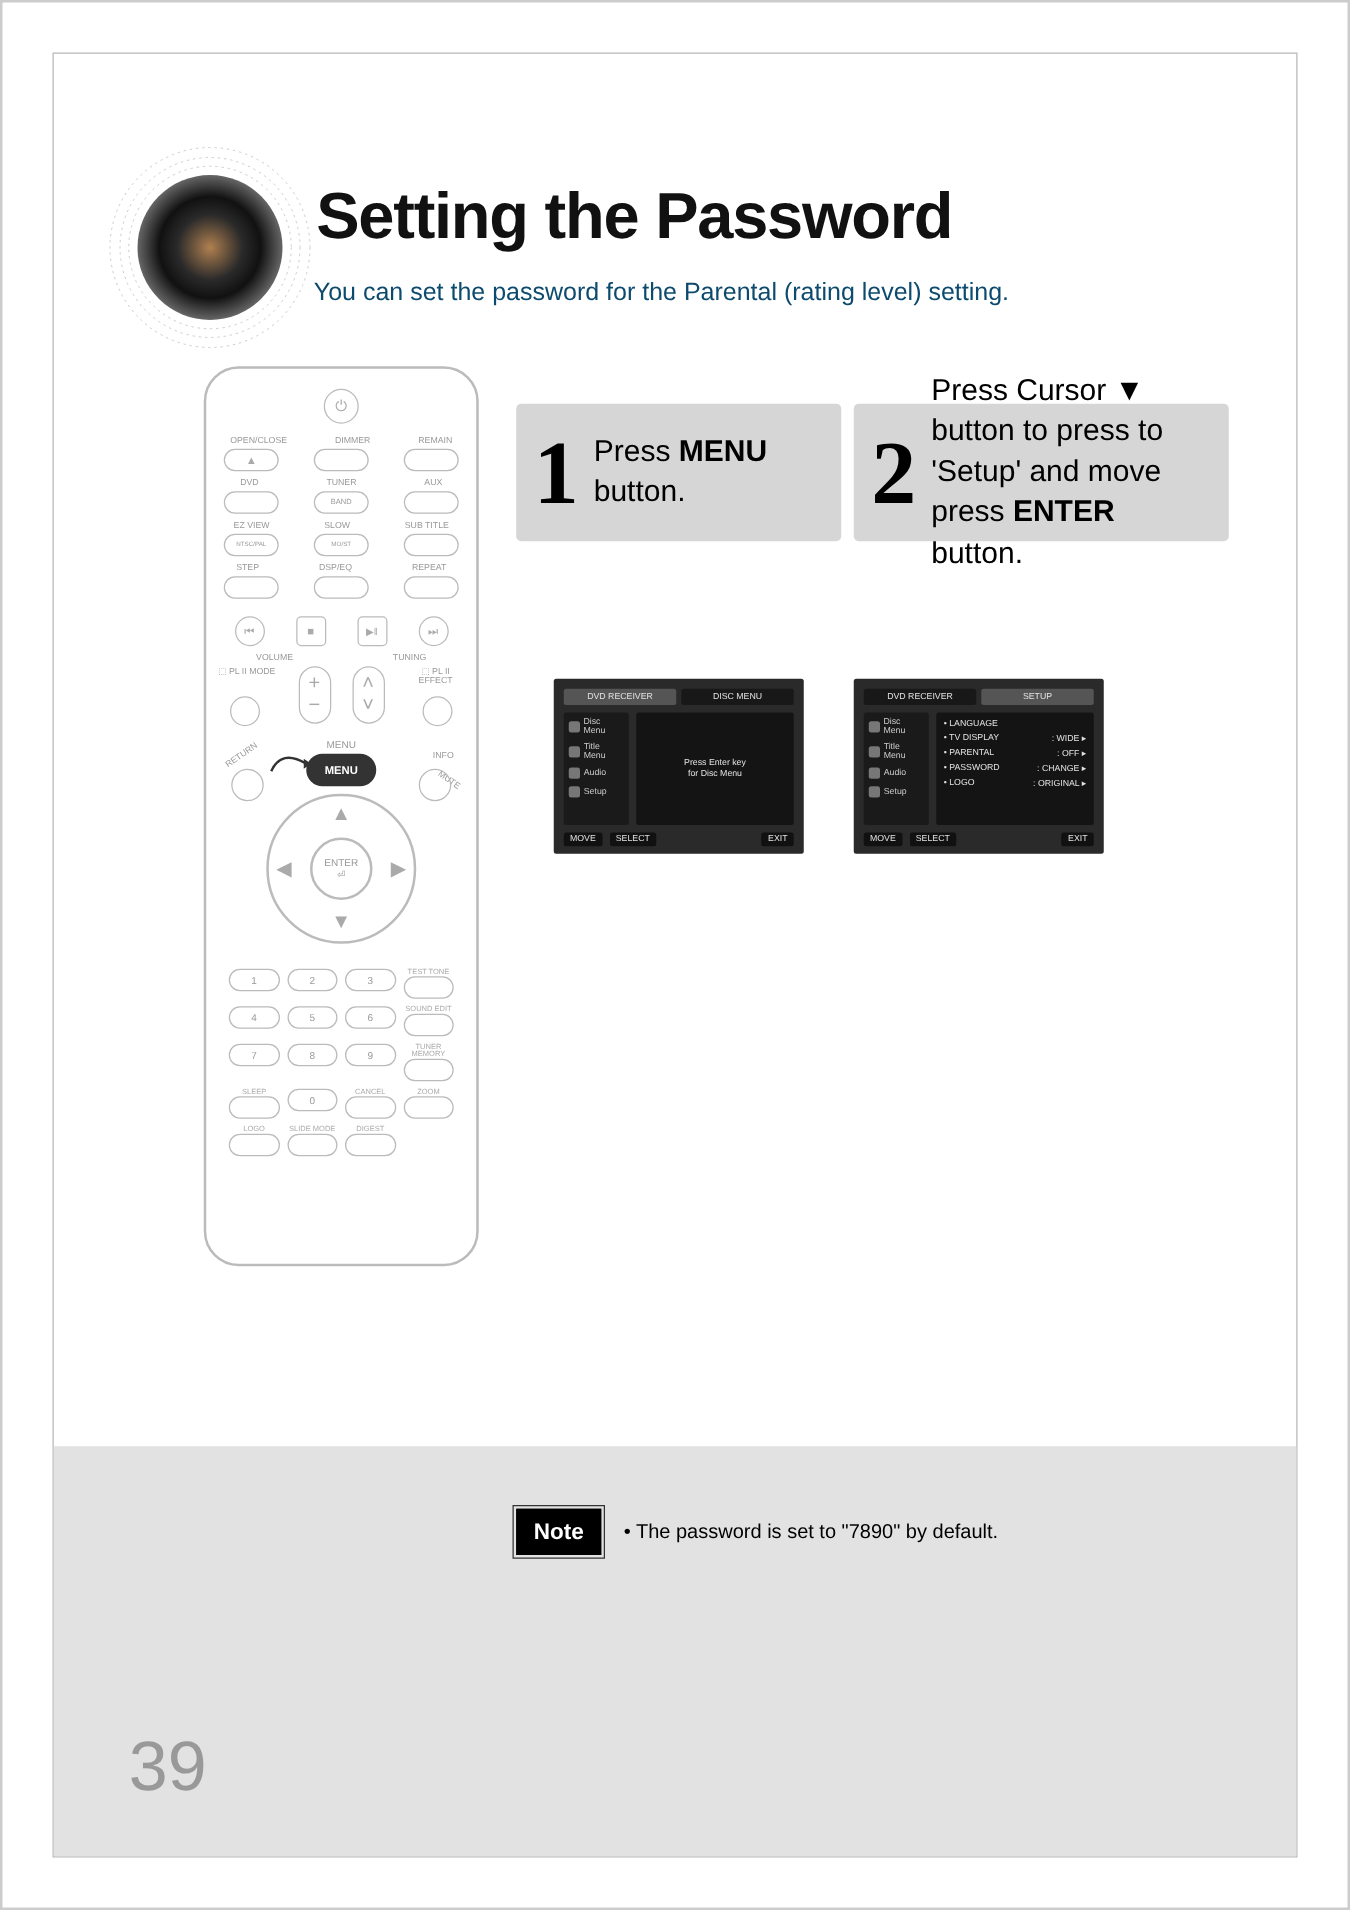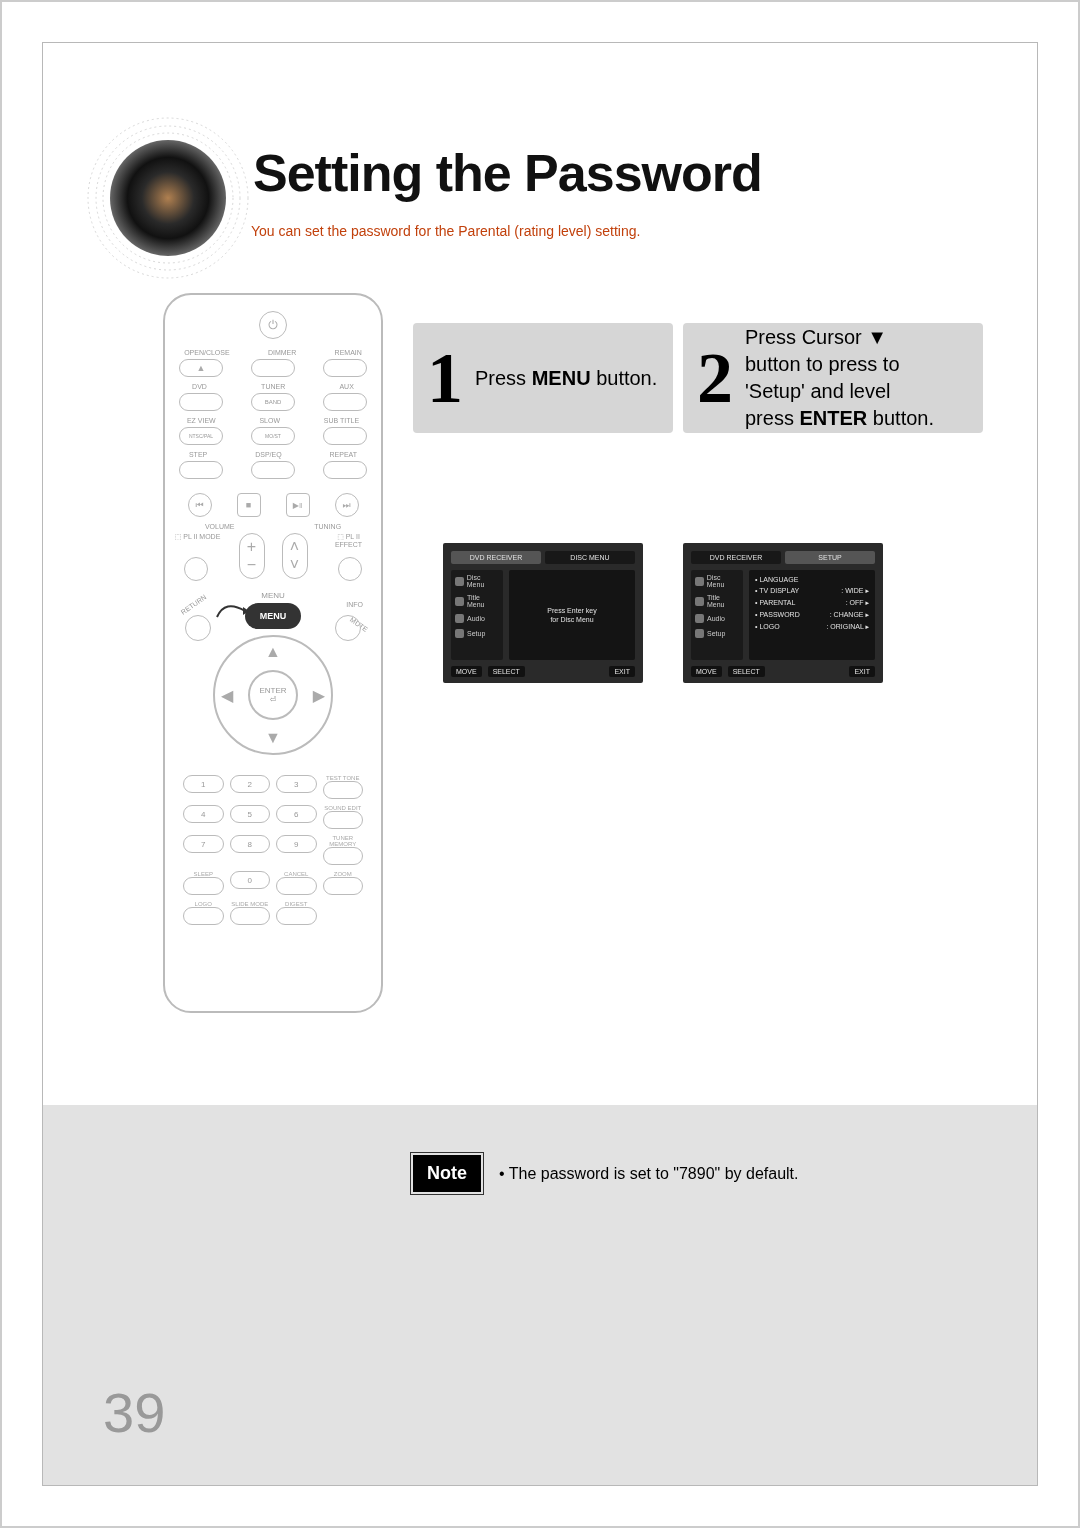--- a/index.html
+++ b/index.html
@@ -27,22 +27,22 @@
     position: absolute;
     left: 210px; top: 100px;
     font-size: 52px;
     font-weight: bold;
     color: #111;
     letter-spacing: -1px;
   }
   .subtitle {
     position: absolute;
     left: 208px; top: 180px;
-    font-size: 14px;
-    color: #c2410c;
+    font-size: 20px;
+    color: #0c4a6e;
   }
 
   .remote-wrap {
     position: absolute;
     left: 120px; top: 250px;
     width: 220px; height: 720px;
   }
   .remote-body {
     width: 100%; height: 100%;
     border: 2px solid #bbb;
@@ -95,21 +95,21 @@
     padding: 8px 14px;
     gap: 12px;
   }
   .step-num {
     font-family: Georgia, 'Times New Roman', serif;
     font-size: 72px;
     font-weight: bold;
     line-height: 1;
   }
   .step-text {
-    font-size: 20px;
+    font-size: 24px;
     line-height: 1.35;
   }
   .step-text b { font-weight: bold; }
 
   .screenshot {
     position: absolute;
     width: 200px; height: 140px;
     background: #2a2a2a;
     border-radius: 2px;
     padding: 8px;
@@ -128,21 +128,21 @@
   .ss-main { flex:1; background:#141414; border-radius:2px; padding:6px; font-size:7px; display:flex; flex-direction:column; justify-content:center; align-items:center; gap:2px; }
   .ss-list { flex:1; background:#141414; border-radius:2px; padding:6px; font-size:7px; display:flex; flex-direction:column; gap:4px; }
   .ss-row { display:flex; justify-content:space-between; }
   .ss-foot { display:flex; gap:6px; margin-top:6px; font-size:7px; }
   .ss-foot span { background:#111; padding:2px 5px; border-radius:2px; }
   .ss-foot .right { margin-left:auto; }
 
   .note-strip {
     position:absolute;
     left:0; right:0; bottom:0;
-    height: 380px;
+    height: 328px;
     background:#e2e2e2;
   }
   .note-box {
     position:absolute; left: 370px; top: 50px;
     display:flex; align-items:center; gap:18px;
   }
   .note-lbl {
     background:#000; color:#fff; font-weight:bold;
     padding:6px 12px; font-size:18px;
     border: 2px solid #000;
@@ -345,21 +345,21 @@
       </div>
     </div>
   </div>
 
   <div class="step step-2">
     <div class="step-tab">
       <div class="step-num">2</div>
       <div class="step-text">
         <span>Press Cursor ▼</span><br>
         <span>button to press to</span><br>
-        <span>'Setup' and level</span><br>
+        <span>'Setup' and move</span><br>
         <span>press </span><b>ENTER</b><span> button.</span>
       </div>
     </div>
   </div>
 
   <div class="screenshot shot-1">
     <div class="ss-tabs">
       <div class="ss-tab on">DVD RECEIVER</div>
       <div class="ss-tab">DISC MENU</div>
     </div>

